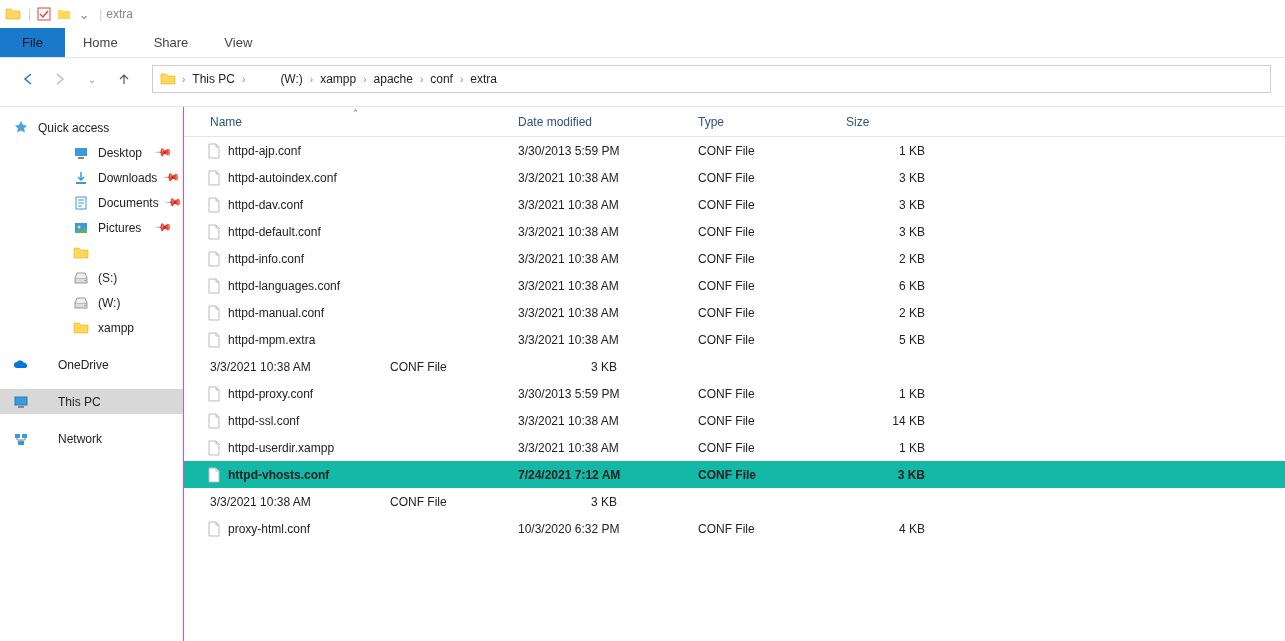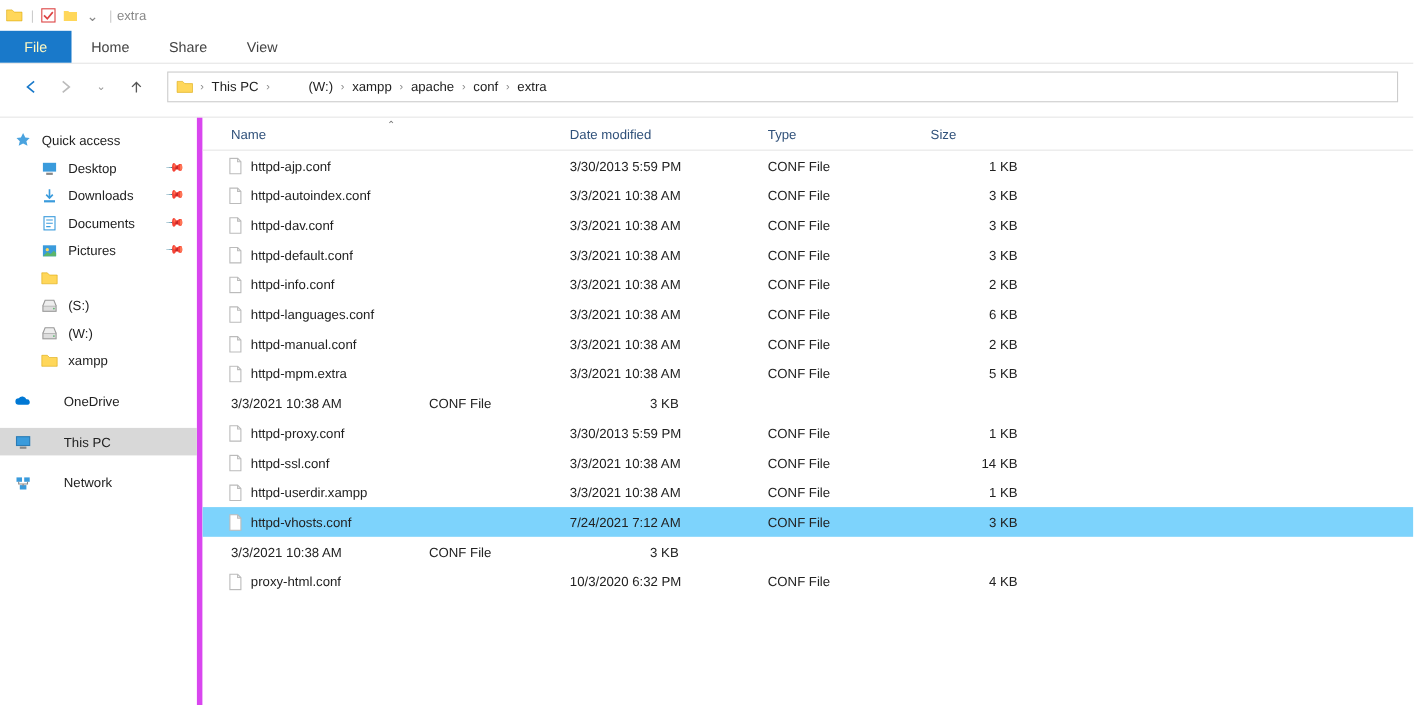--- a/index.html
+++ b/index.html
@@ -4,54 +4,54 @@
   <style>
     * { margin: 0; padding: 0; box-sizing: border-box; font-family: "Segoe UI", sans-serif; font-size: 12px; }
     body { width: 1285px; height: 641px; background: white; overflow: hidden; }
     
     .title-bar { height: 28px; display: flex; align-items: center; padding: 0 4px; background: white; }
     .title-icon { width: 18px; height: 18px; margin-right: 2px; display: inline-flex; align-items: center; justify-content: center; }
     .sep { color: #ccc; margin: 0 4px; }
     .title-text { color: #888; font-size: 12px; }
     
     .ribbon { height: 30px; display: flex; align-items: stretch; border-bottom: 1px solid #e5e5e5; }
-    .tab-file { background: #1979ca; color: #fef9c3; padding: 0 22px; display: flex; align-items: center; font-size: 13px; }
+    .tab-file { background: #1979ca; color: #0f172a; padding: 0 22px; display: flex; align-items: center; font-size: 13px; }
     .tab { padding: 0 18px; display: flex; align-items: center; color: #444; font-size: 13px; cursor: pointer; }
     .tab:first-of-type { margin-left: 8px; }
     
     .nav-bar { height: 42px; display: flex; align-items: center; padding: 8px 14px; gap: 4px; }
     .nav-btn { width: 28px; height: 28px; display: inline-flex; align-items: center; justify-content: center; color: #999; cursor: pointer; }
     .nav-btn.active { color: #1979ca; }
     .addr-box { flex: 1; height: 28px; border: 1px solid #ccc; margin-left: 10px; display: flex; align-items: center; padding: 0 6px; gap: 2px; }
     .bc-item { padding: 2px 4px; color: #222; cursor: pointer; }
     .bc-sep { color: #888; font-size: 10px; padding: 0 1px; }
     
     .thin-line { height: 1px; background: #e5e5e5; margin-top: 6px; }
     
     .main { display: flex; height: calc(641px - 28px - 30px - 42px - 7px); }
-    .sidebar { width: 184px; border-right: 5px solid #d946ef; padding-top: 8px; }
+    .sidebar { width: 184px; border-right: 1px solid #d946ef; padding-top: 8px; }
     .side-item { display: flex; align-items: center; padding: 4px 12px 4px 22px; gap: 8px; color: #222; cursor: pointer; height: 25px; }
     .side-item.top { padding-left: 12px; font-size: 13px; }
     .side-item.selected { background: #d8d8d8; }
     .side-item.group { padding-left: 12px; margin-top: 12px; gap: 28px; }
-    .side-item.sub { padding-left: 36px; }
+    .side-item.sub { padding-left: 36px; margin-left: 36px; }
     .pin { margin-left: auto; color: #888; font-size: 11px; transform: rotate(45deg); }
     .side-icon { width: 18px; height: 18px; display: inline-flex; align-items: center; justify-content: center; flex-shrink: 0; }
     
     .content { flex: 1; overflow: auto; }
     .col-headers { display: flex; border-bottom: 1px solid #e5e5e5; height: 30px; align-items: center; padding-left: 18px; color: #30517a; }
     .col-h { padding: 0 8px; position: relative; border-right: 1px solid transparent; }
     .col-name { width: 308px; }
     .col-date { width: 180px; }
     .col-type { width: 148px; }
     .col-size { width: 95px; }
     .sort-arrow { position: absolute; top: -7px; left: 50%; transform: translateX(-50%); font-size: 9px; color: #777; }
     
     .file-row { display: flex; align-items: center; height: 27px; padding-left: 18px; cursor: pointer; color: #222; }
-    .file-row.selected { background: #7dd3fc; }
+    .file-row.selected { background: #14b8a6; font-weight: bold; }
     .cell-name { width: 308px; display: flex; align-items: center; gap: 6px; padding-left: 4px; }
     .cell-date { width: 180px; padding: 0 8px; }
     .cell-type { width: 148px; padding: 0 8px; }
     .cell-size { width: 95px; text-align: right; padding: 0 8px; }
     .file-ico { width: 16px; height: 16px; flex-shrink: 0; }
     
     svg { display: block; }
   </style>
 </head>
 <body>

